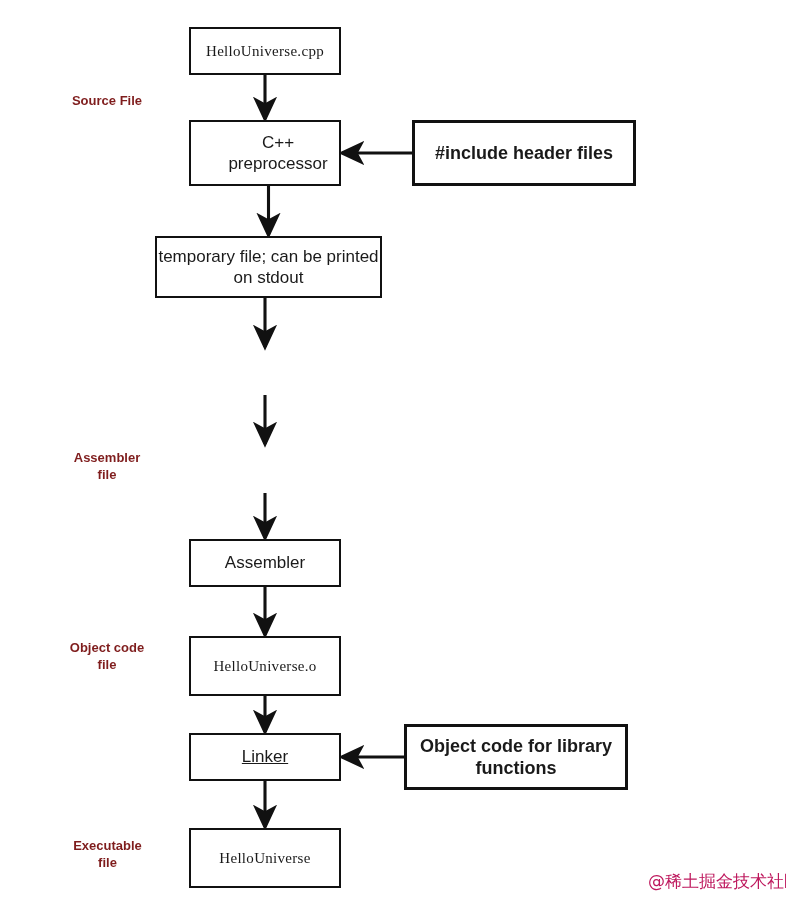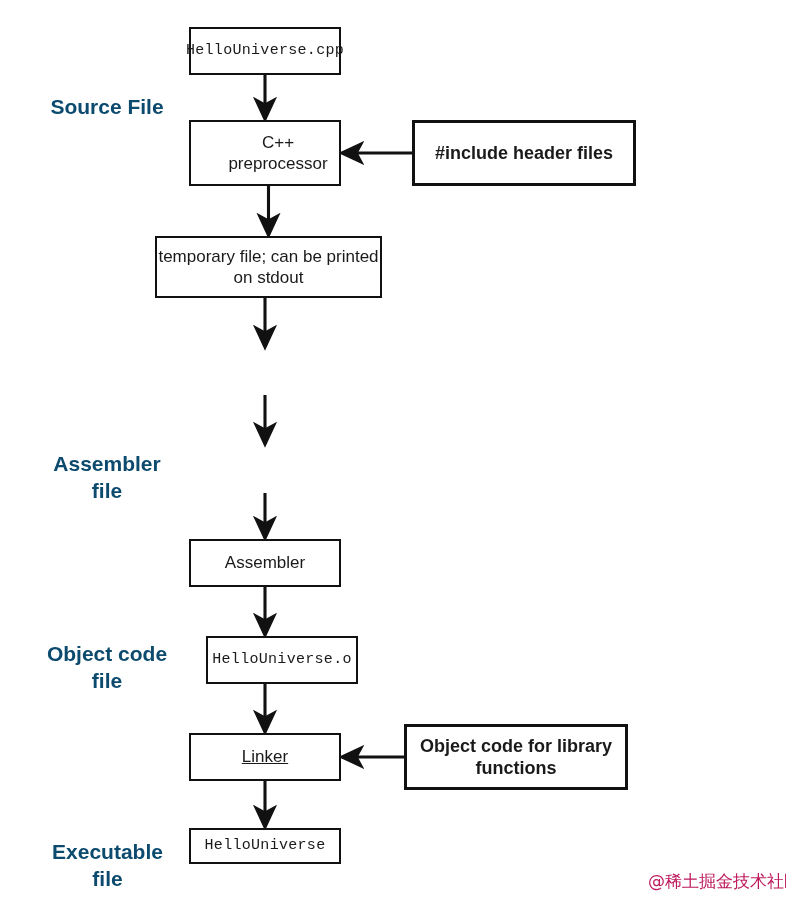--- a/index.html
+++ b/index.html
@@ -23,40 +23,40 @@
     background: #ffffff;
     box-sizing: border-box;
     display: flex;
     align-items: center;
     justify-content: center;
     text-align: center;
     line-height: 1.25;
     color: #1a1a1a;
   }
   .box.mono {
-    font-family: Liberation Mono, monospace;
+    font-family: Liberation Serif, serif;
     font-size: 15px;
     letter-spacing: 0.3px;
   }
   .box.proc {
     font-family: "Liberation Sans", sans-serif;
     font-size: 17px;
   }
   .box.note {
     font-family: "Liberation Sans", sans-serif;
     font-size: 18px;
     font-weight: bold;
     border-width: 3px;
   }
   .stage-label {
     position: absolute;
     font-family: "Liberation Sans", sans-serif;
-    font-size: 21px;
+    font-size: 13px;
     font-weight: bold;
-    color: #0c4a6e;
+    color: #7f1d1d;
     text-align: center;
     line-height: 1.3;
     white-space: pre-line;
   }
   .watermark {
     position: absolute;
     font-family: "DejaVu Sans", sans-serif;
     font-size: 17px;
     color: #be185d;
     white-space: nowrap;
@@ -102,23 +102,23 @@
 file</div>
   <div class="stage-label" style="left: 30px; top: 838px; width: 155px;">Executable
 file</div>
 
   <div class="box mono" style="left: 189px; top: 27px; width: 152px; height: 48px;">HelloUniverse.cpp</div>
   <div class="box proc" style="left: 189px; top: 120px; width: 152px; height: 66px; padding-left: 26px;">C++
 preprocessor</div>
   <div class="box proc" style="left: 155px; top: 236px; width: 227px; height: 62px;">temporary file; can be
 printed on stdout</div>
   <div class="box proc" style="left: 189px; top: 539px; width: 152px; height: 48px;">Assembler</div>
-  <div class="box mono" style="left: 206px; top: 636px; width: 152px; height: 48px;">HelloUniverse.o</div>
+  <div class="box mono" style="left: 189px; top: 636px; width: 152px; height: 60px;">HelloUniverse.o</div>
   <div class="box proc" style="left: 189px; top: 733px; width: 152px; height: 48px; text-decoration: underline;">Linker</div>
-  <div class="box mono" style="left: 189px; top: 828px; width: 152px; height: 36px;">HelloUniverse</div>
+  <div class="box mono" style="left: 189px; top: 828px; width: 152px; height: 60px;">HelloUniverse</div>
 
   <div class="box note" style="left: 412px; top: 120px; width: 224px; height: 66px;">#include header
 files</div>
   <div class="box note" style="left: 404px; top: 724px; width: 224px; height: 66px;">Object code for
 library functions</div>
 
   <div class="watermark" style="left: 648px; top: 870px;">@稀土掘金技术社区</div>
 
 </div>
 

